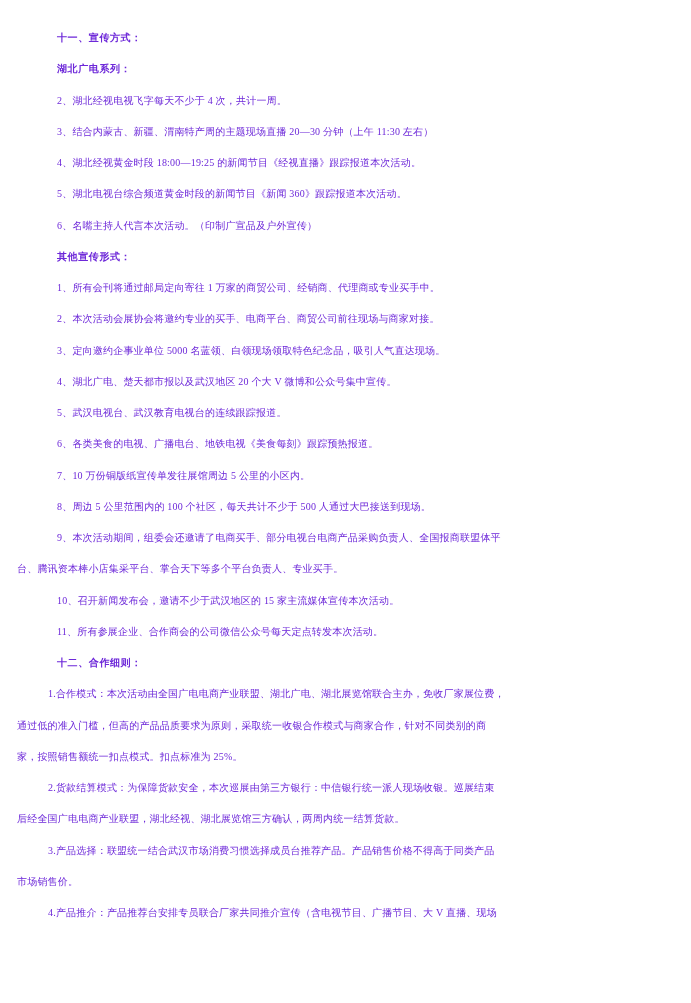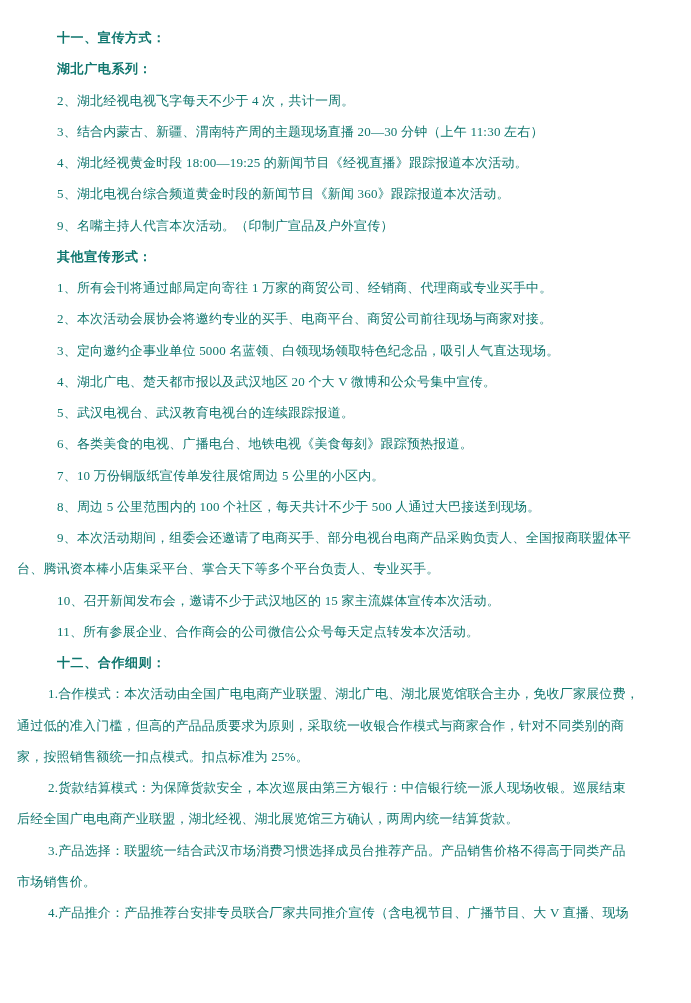--- a/index.html
+++ b/index.html
@@ -8,22 +8,22 @@
     height: 1003px;
     background: #ffffff;
     overflow: hidden;
     font-family: "Liberation Serif", serif;
   }
   .doc {
     box-sizing: border-box;
     width: 691px;
     height: 1003px;
     padding: 22px 10px 0 17px;
-    color: #0f766e;
-    font-size: 13px;
+    color: #6d28d9;
+    font-size: 10px;
     overflow: hidden;
   }
   .block { margin: 0; padding: 0; }
   .line {
     height: 31.25px;
     line-height: 31.25px;
     white-space: nowrap;
     overflow: hidden;
     letter-spacing: 0.2px;
   }
@@ -52,21 +52,21 @@
     <div class="block item">
       <div class="line first">3、结合内蒙古、新疆、渭南特产周的主题现场直播 20—30 分钟（上午 11:30 左右）</div>
     </div>
     <div class="block item">
       <div class="line first">4、湖北经视黄金时段 18:00—19:25 的新闻节目《经视直播》跟踪报道本次活动。</div>
     </div>
     <div class="block item">
       <div class="line first">5、湖北电视台综合频道黄金时段的新闻节目《新闻 360》跟踪报道本次活动。</div>
     </div>
     <div class="block item">
-      <div class="line first">9、名嘴主持人代言本次活动。（印制广宣品及户外宣传）</div>
+      <div class="line first">6、名嘴主持人代言本次活动。（印制广宣品及户外宣传）</div>
     </div>
     <div class="block heading">
       <div class="line first">其他宣传形式：</div>
     </div>
     <div class="block item">
       <div class="line first">1、所有会刊将通过邮局定向寄往 1 万家的商贸公司、经销商、代理商或专业买手中。</div>
     </div>
     <div class="block item">
       <div class="line first">2、本次活动会展协会将邀约专业的买手、电商平台、商贸公司前往现场与商家对接。</div>
     </div>

